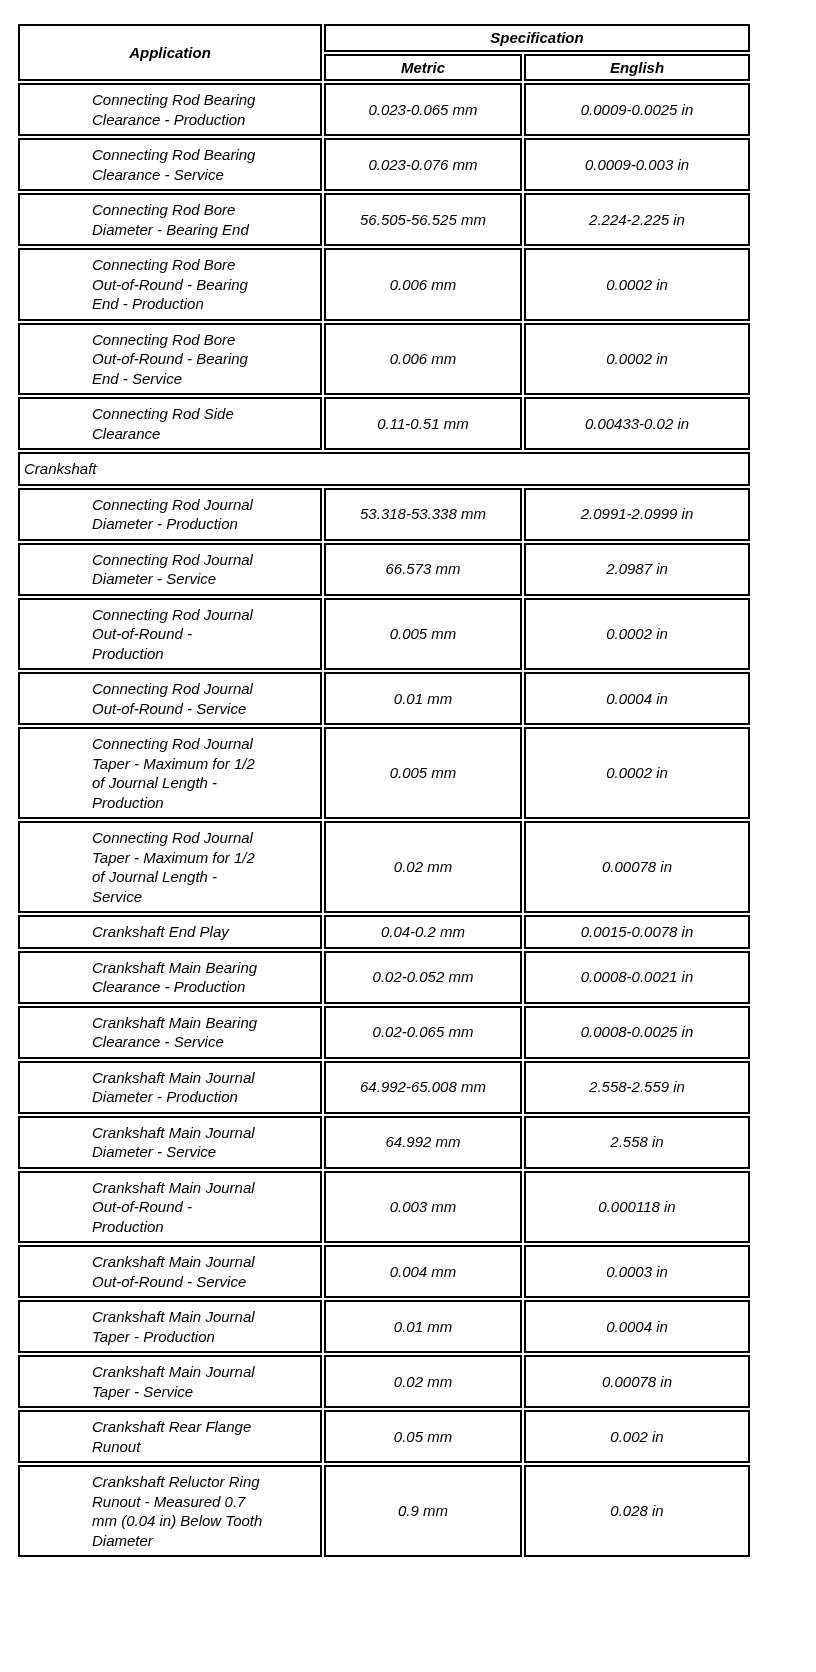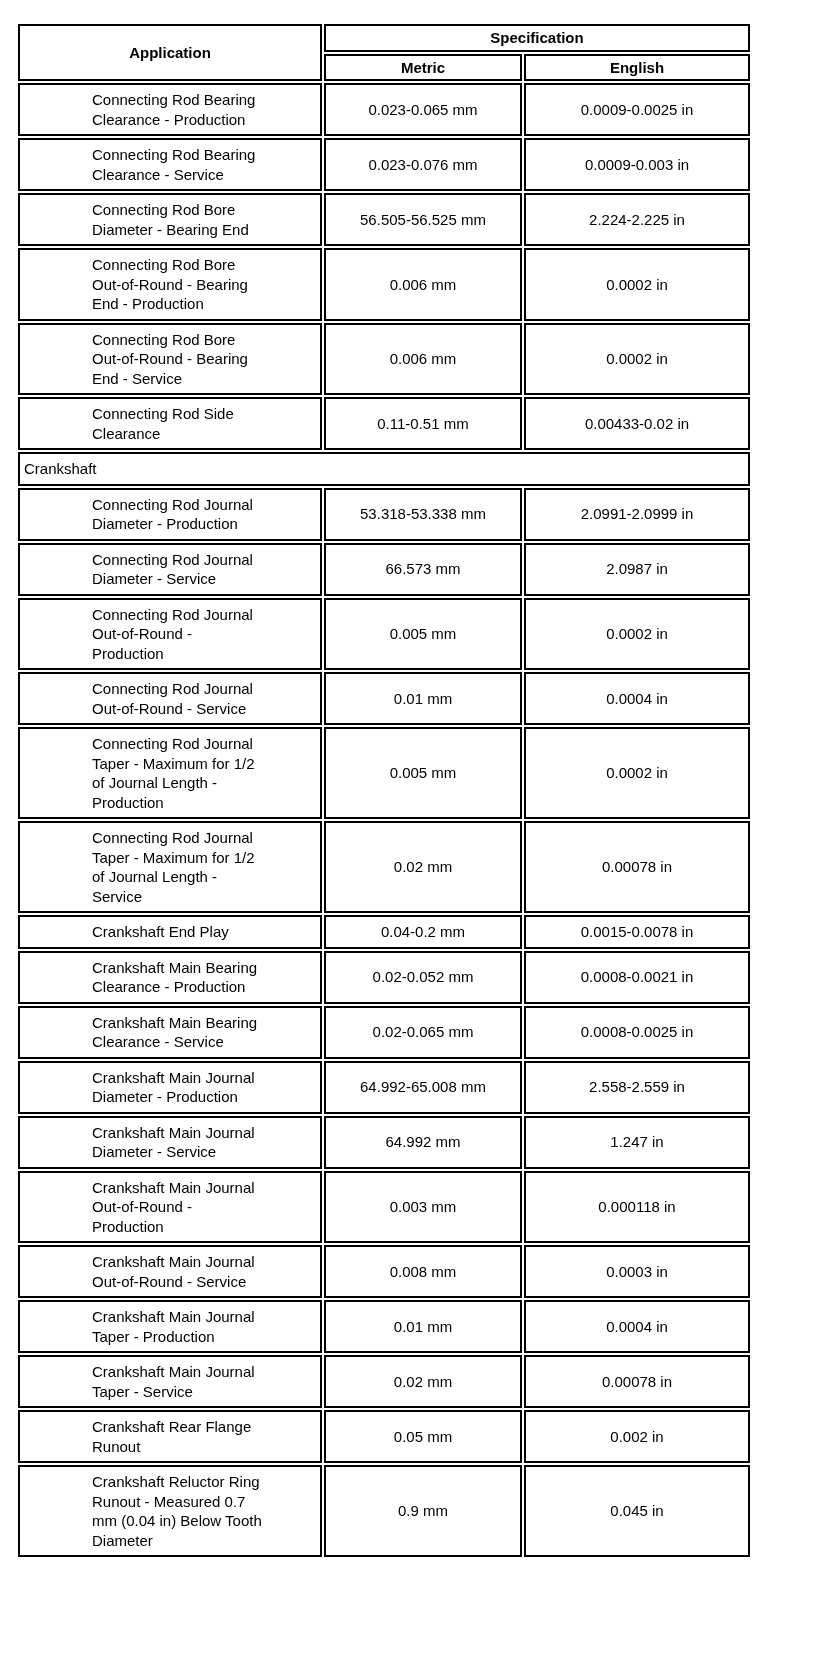--- a/index.html
+++ b/index.html
@@ -9,20 +9,21 @@
   }
   body {
     width: 816px;
     min-height: 1672px;
     font-family: "Liberation Sans", sans-serif;
     color: #000;
   }
   .page {
     box-sizing: border-box;
     padding: 22px 0 40px 16px;
+    font-style: italic;
   }
   table.spec-table {
     border-collapse: separate;
     border-spacing: 2px;
     table-layout: fixed;
     width: 732px;
     background: #ffffff;
   }
   table.spec-table th,
   table.spec-table td {
@@ -181,33 +182,33 @@
         <tr>
     <td class="app">Crankshaft Main Journal
 Diameter - Production</td>
     <td class="val">64.992-65.008 mm</td>
     <td class="val">2.558-2.559 in</td>
   </tr>
         <tr>
     <td class="app">Crankshaft Main Journal
 Diameter - Service</td>
     <td class="val">64.992 mm</td>
-    <td class="val">1.247 in</td>
+    <td class="val">2.558 in</td>
   </tr>
         <tr>
     <td class="app">Crankshaft Main Journal
 Out-of-Round -
 Production</td>
     <td class="val">0.003 mm</td>
     <td class="val">0.000118 in</td>
   </tr>
         <tr>
     <td class="app">Crankshaft Main Journal
 Out-of-Round - Service</td>
-    <td class="val">0.008 mm</td>
+    <td class="val">0.004 mm</td>
     <td class="val">0.0003 in</td>
   </tr>
         <tr>
     <td class="app">Crankshaft Main Journal
 Taper - Production</td>
     <td class="val">0.01 mm</td>
     <td class="val">0.0004 in</td>
   </tr>
         <tr>
     <td class="app">Crankshaft Main Journal
@@ -220,17 +221,17 @@
 Runout</td>
     <td class="val">0.05 mm</td>
     <td class="val">0.002 in</td>
   </tr>
         <tr>
     <td class="app">Crankshaft Reluctor Ring
 Runout - Measured 0.7
 mm (0.04 in) Below Tooth
 Diameter</td>
     <td class="val">0.9 mm</td>
-    <td class="val">0.045 in</td>
+    <td class="val">0.028 in</td>
   </tr>
       </tbody>
   </table>
 </div>
 
 </body></html>

